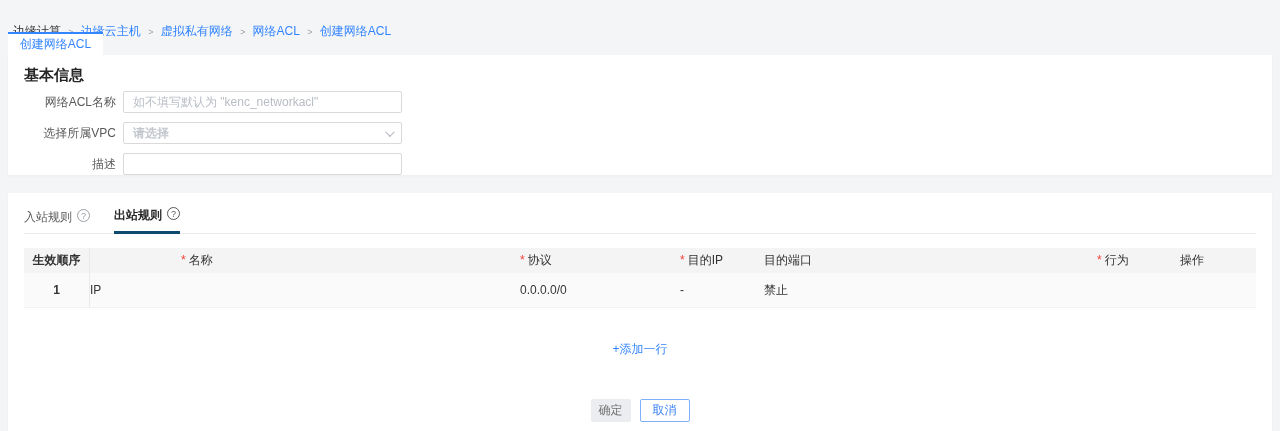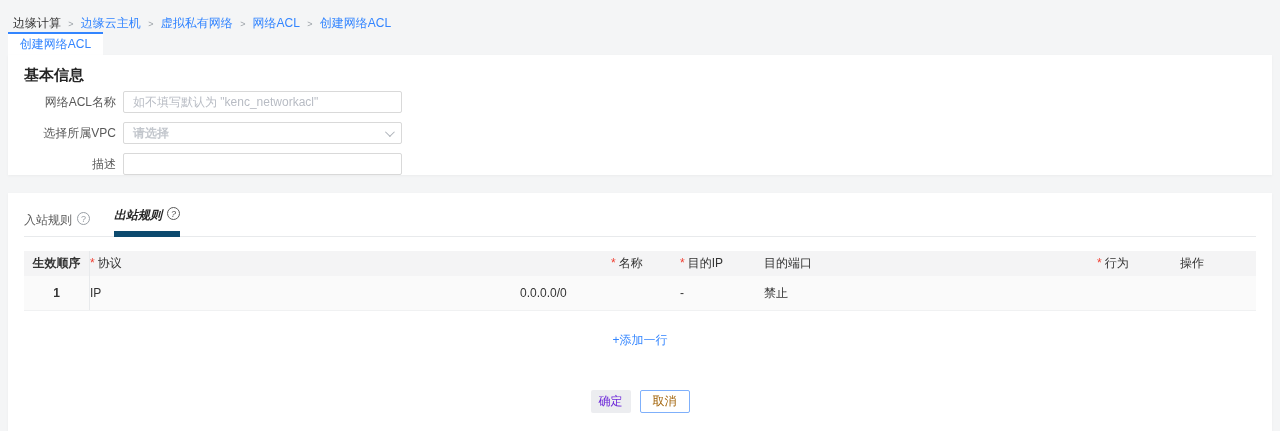--- a/index.html
+++ b/index.html
@@ -5,21 +5,21 @@
   * { margin: 0; padding: 0; box-sizing: border-box; }
   html, body { width: 1280px; height: 431px; }
   body {
     font-family: "Liberation Sans", "DejaVu Sans", sans-serif;
     background: #f4f5f6;
     position: relative;
     overflow: hidden;
   }
   
   .breadcrumb {
-    position: absolute; top: 15px; left: 13px;
+    position: absolute; top: 23px; left: 13px;
     display: flex; align-items: center; gap: 7px;
     font-size: 12px; color: #333;
   }
   .crumb { color: #333; }
   .crumb.link { color: #3385ff; cursor: pointer; }
   .crumb-sep { color: #9aa0a6; font-size: 10px; transform: scale(0.9); }
   
   .page-tab {
     position: absolute; left: 8px; top: 32px;
     width: 95px; height: 23px;
@@ -72,21 +72,21 @@
     display: flex; align-items: flex-end;
     border-bottom: 1px solid #e8eaec;
   }
   .rule-tab {
     display: flex; gap: 5px;
     font-size: 12px; color: #595959;
     padding-bottom: 7px; margin-right: 24px; cursor: pointer;
   }
   .rule-tab.active {
     color: #262626; font-weight: bold;
-    border-bottom: 6px solid #0c4a6e; margin-bottom: -1px; font-style: italic;
+    border-bottom: 3px solid #0c4a6e; margin-bottom: -1px;
   }
   .help-icon {
     width: 13px; height: 13px; border-radius: 50%;
     border: 1px solid #9aa0a6; color: #9aa0a6;
     font-size: 9px; font-weight: normal;
     display: inline-flex; align-items: center; justify-content: center;
     cursor: pointer;
   }
   .rule-tab.active .help-icon { border-color: #595959; color: #595959; }
   
@@ -97,32 +97,32 @@
     align-items: center;
   }
   .t-head { background: #f4f4f5; height: 25px; color: #333; }
   .t-row { background: #fafafa; height: 35px; border-bottom: 1px solid #f0f1f2; }
   .cell { white-space: nowrap; overflow: hidden; }
   .c-order { text-align: center; border-right: 1px solid #e8eaec; height: 100%;
              display: flex; align-items: center; justify-content: center; font-weight: bold; }
   .c-name { padding-left: 91px; }
   .req { color: #f04134; margin-right: 3px; }
   
-  .add-row-wrap { text-align: center; margin-top: 19px; }
+  .add-row-wrap { text-align: center; margin-top: 31px; }
   .add-row-link { color: #3385ff; font-size: 12px; cursor: pointer; text-decoration: none; }
   .footer-btns { display: flex; justify-content: center; gap: 9px; margin-top: 41px; }
   .btn { font-size: 12px; border-radius: 2px; cursor: pointer;
          font-family: "Liberation Sans", "DejaVu Sans", sans-serif; }
   .btn-confirm {
     width: 40px; height: 23px;
-    background: #ecedf0; color: #6d28d9; border: none; cursor: not-allowed;
+    background: #ecedf0; color: #737373; border: none; cursor: not-allowed;
   }
   .btn-cancel {
     width: 50px; height: 23px;
-    background: #fff; color: #a16207; border: 1px solid #7fb0fb;
+    background: #fff; color: #3b82f6; border: 1px solid #7fb0fb;
   }
 </style>
 </head>
 <body>
 
 <div class="breadcrumb">
   <span class="crumb">边缘计算</span>
   <span class="crumb-sep">&gt;</span>
   <span class="crumb link">边缘云主机</span>
   <span class="crumb-sep">&gt;</span>
@@ -166,25 +166,25 @@
     </div>
     <div class="rule-tab active">
       <span>出站规则</span>
       <span class="help-icon">?</span>
     </div>
   </div>
 
   <div class="rules-table">
     <div class="t-head">
       <div class="cell c-order">生效顺序</div>
+      <div class="cell c-name">
+        <span class="req">*</span><span>名称</span>
+      </div>
       <div class="cell">
         <span class="req">*</span><span>协议</span>
-      </div>
-      <div class="cell c-name">
-        <span class="req">*</span><span>名称</span>
       </div>
       <div class="cell">
         <span class="req">*</span><span>目的IP</span>
       </div>
       <div class="cell">目的端口</div>
       <div class="cell">
         <span class="req">*</span><span>行为</span>
       </div>
       <div class="cell">操作</div>
     </div>

